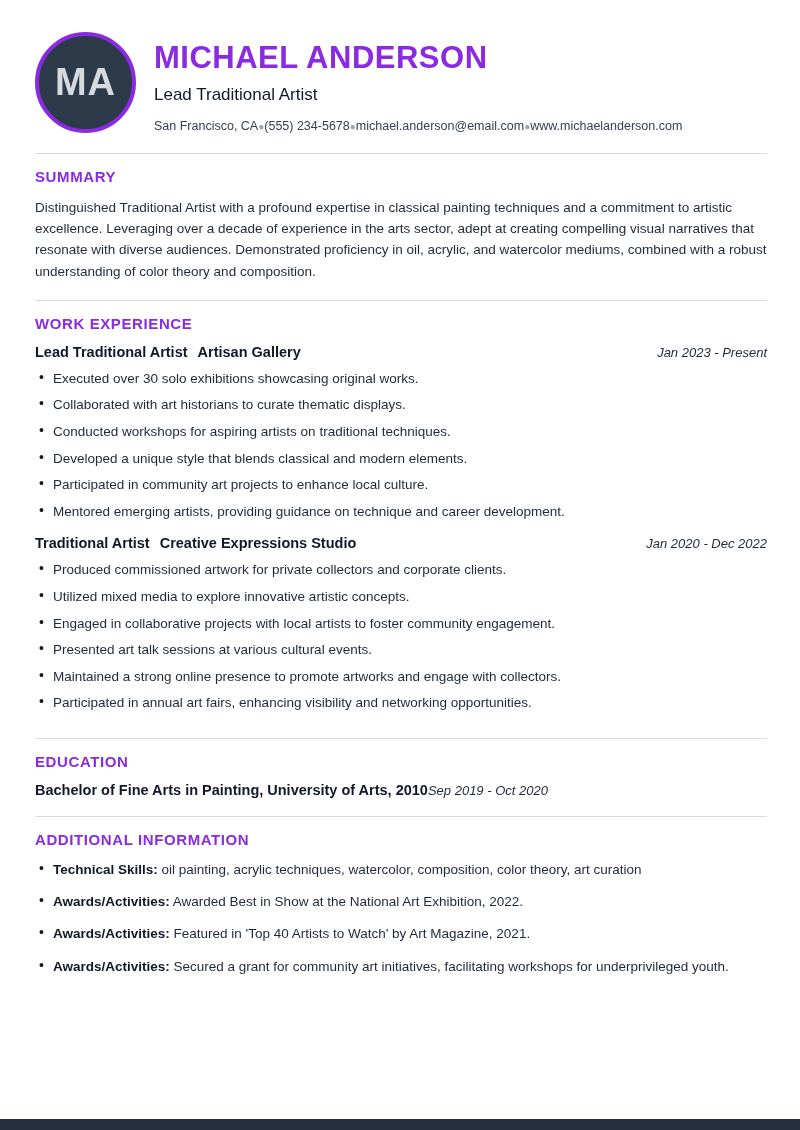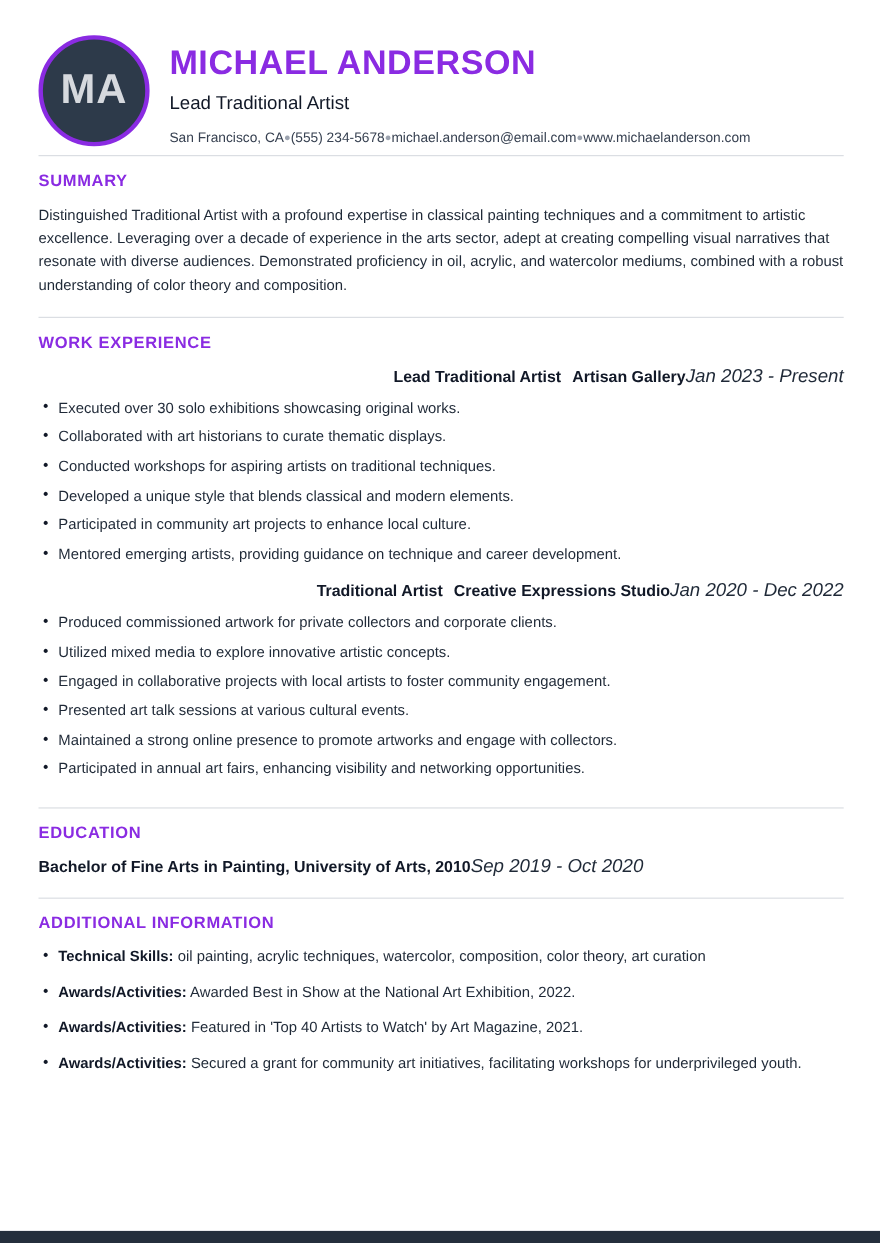--- a/index.html
+++ b/index.html
@@ -16,23 +16,23 @@
     background: #ffffff;
     overflow: hidden;
   }
   .content {
     padding: 30px 33px 0 35px;
   }
 
   
   .header {
     display: flex;
-    align-items: center;
+    align-items: flex-end;
     gap: 18px;
-    margin-bottom: 8px;
+    margin-bottom: 20px;
   }
   .avatar {
     flex: 0 0 auto;
     width: 101px;
     height: 101px;
     border-radius: 50%;
     background: #2d3a4a;
     border: 4px solid #8a2be2;
     display: flex;
     align-items: center;
@@ -87,28 +87,28 @@
     font-size: 13.5px;
     line-height: 1.57;
     color: #1f2937;
   }
 
   
   .job { margin-bottom: 14px; }
   .job:last-child { margin-bottom: 0; }
   .job-header {
     display: flex;
-    justify-content: flex-end;
+    justify-content: space-between;
     align-items: baseline;
     margin-bottom: 9px;
   }
   .job-title-line { font-size: 14.5px; font-weight: 700; color: #111827; }
   .job-company { margin-left: 10px; }
   .job-dates {
-    font-size: 17px;
+    font-size: 13px;
     font-style: italic;
     color: #1f2937;
     white-space: nowrap;
   }
   ul.bullets { list-style: none; }
   ul.bullets li {
     position: relative;
     padding-left: 18px;
     font-size: 13.5px;
     line-height: 1.42;

